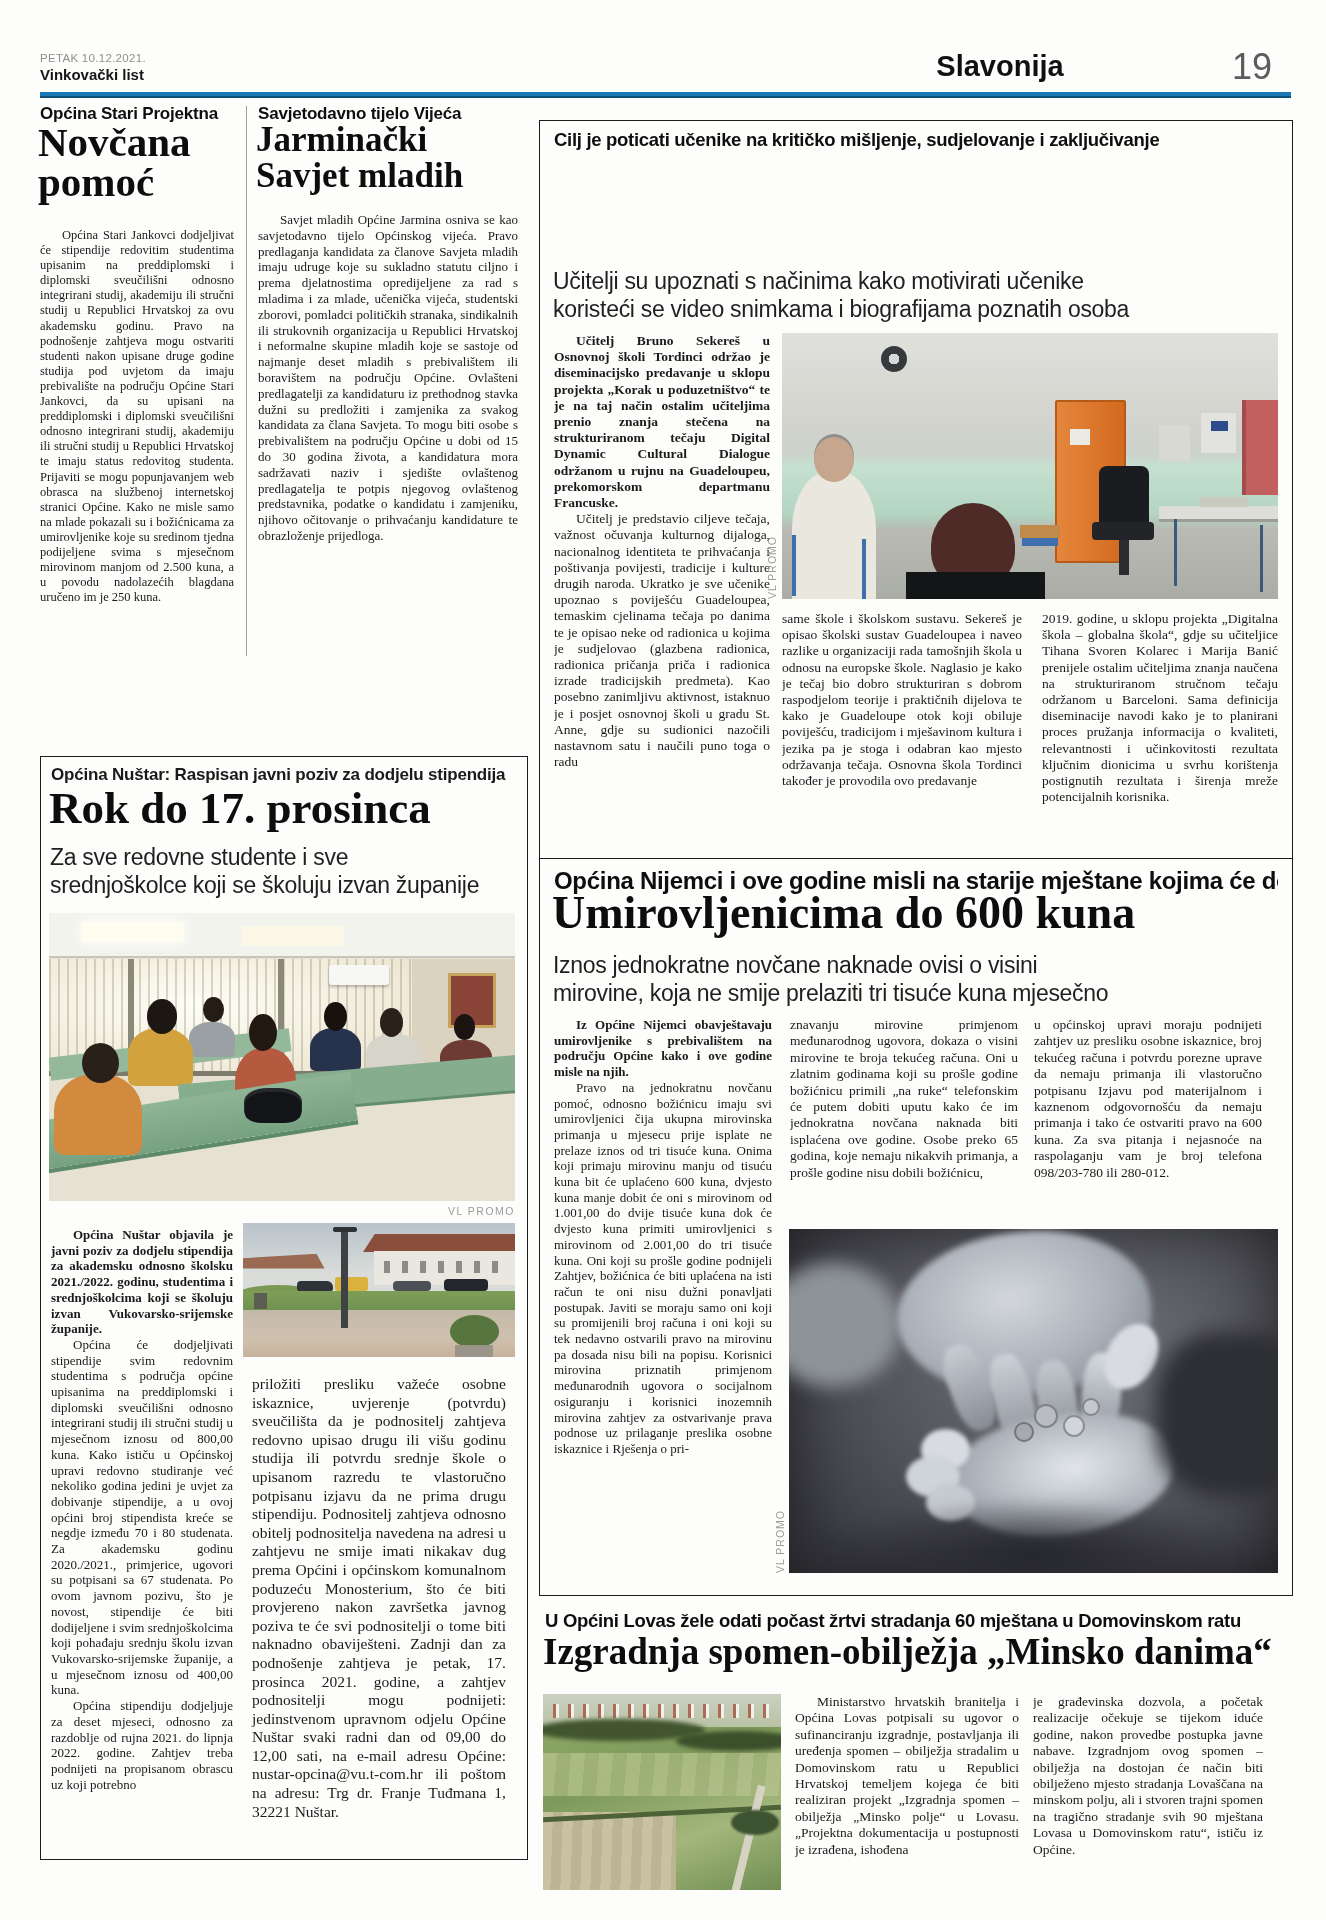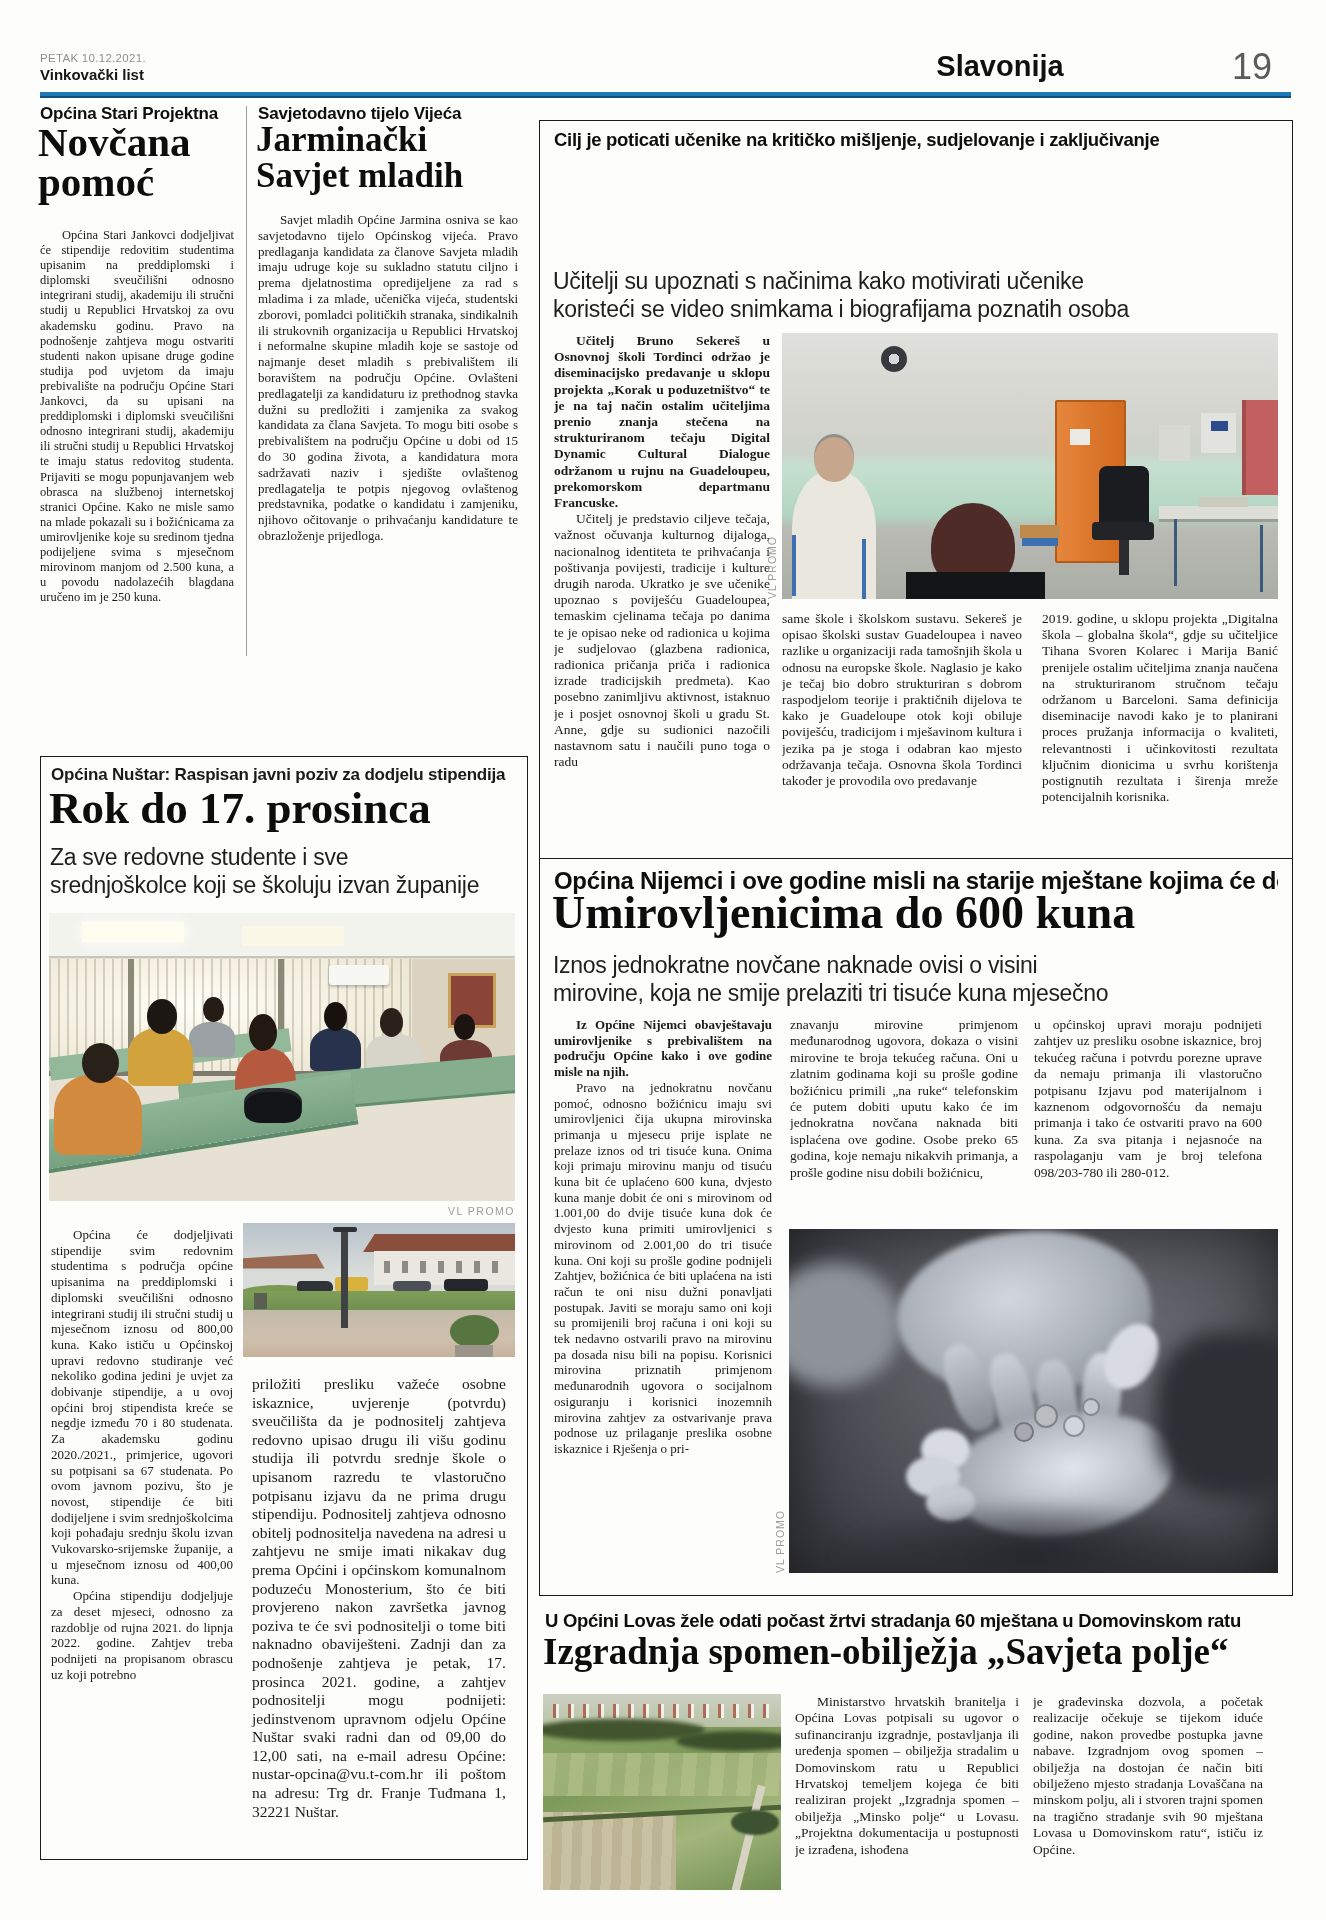--- a/index.html
+++ b/index.html
@@ -286,20 +286,21 @@
       <i class="n-t2"></i>
       <i class="n-p3 n-p"></i>
         <i class="n-h3 n-h"></i>
       <i class="n-t1"></i>
       <i class="n-p1 n-p"></i>
         <i class="n-h1 n-h"></i>
       <i class="n-bag"></i>
     </div>
     <div class="abs hcredit nus-cred">VL PROMO</div>
     <div class="abs body nus-c1">
+      <p class="lead" style="margin:0">Općina Nuštar objavila je javni poziv za dodjelu stipendija za akademsku odnosno školsku 2021./2022. godinu, studentima i srednjoškolcima koji se školuju izvan Vukovarsko-srijemske županije.</p>
       <div class="body">
           <p>Općina će dodjeljivati stipendije svim redovnim studentima s područja općine upisanima na preddiplomski i diplomski sveučilišni odnosno integrirani studij ili stručni studij u mjesečnom iznosu od 800,00 kuna. Kako ističu u Općinskoj upravi redovno studiranje već nekoliko godina jedini je uvjet za dobivanje stipendije, a u ovoj općini broj stipendista kreće se negdje između 70 i 80 studenata. Za akademsku godinu 2020./2021., primjerice, ugovori su potpisani sa 67 studenata. Po ovom javnom pozivu, što je novost, stipendije će biti dodijeljene i svim srednjoškolcima koji pohađaju srednju školu izvan Vukovarsko-srijemske županije, a u mjesečnom iznosu od 400,00 kuna.</p>
           <p>Općina stipendiju dodjeljuje za deset mjeseci, odnosno za razdoblje od rujna 2021. do lipnja 2022. godine. Zahtjev treba podnijeti na propisanom obrascu uz koji potrebno</p>
         </div>
     </div>
     <div class="abs nus-c2">
       <div class="photo ph-street nus-street" style="position:relative;">
         <i class="s-lroof"></i>
         <i class="s-roof"></i>
         <i class="s-bldg"></i>
@@ -357,21 +358,21 @@
       <i class="h-c3"></i>
       <i class="h-c4"></i>
       <i class="h-sleeve"></i>
       <i class="h-shadow"></i>
     </div>
     <div class="abs vcredit nij-vcred">VL PROMO</div>
   </section>
 
   <section class="sec-lovas">
     <div class="abs kick-big lov-kick">U Općini Lovas žele odati počast žrtvi stradanja 60 mještana u Domovinskom ratu</div>
-    <h1 class="abs hl lov-hl" style="margin:0">Izgradnja spomen-obilježja „Savjeta polje“</h1>
+    <h1 class="abs hl lov-hl" style="margin:0">Izgradnja spomen-obilježja „Minsko danima“</h1>
     <div class="photo ph-lovas lov-photo">
       <i class="l-village"></i>
       <i class="l-houses"></i>
       <i class="l-trees1"></i>
       <i class="l-trees2"></i>
       <i class="l-strip"></i>
       <i class="l-dirt"></i>
       <i class="l-hedge"></i>
       <i class="l-road"></i>
       <i class="l-clump"></i>

